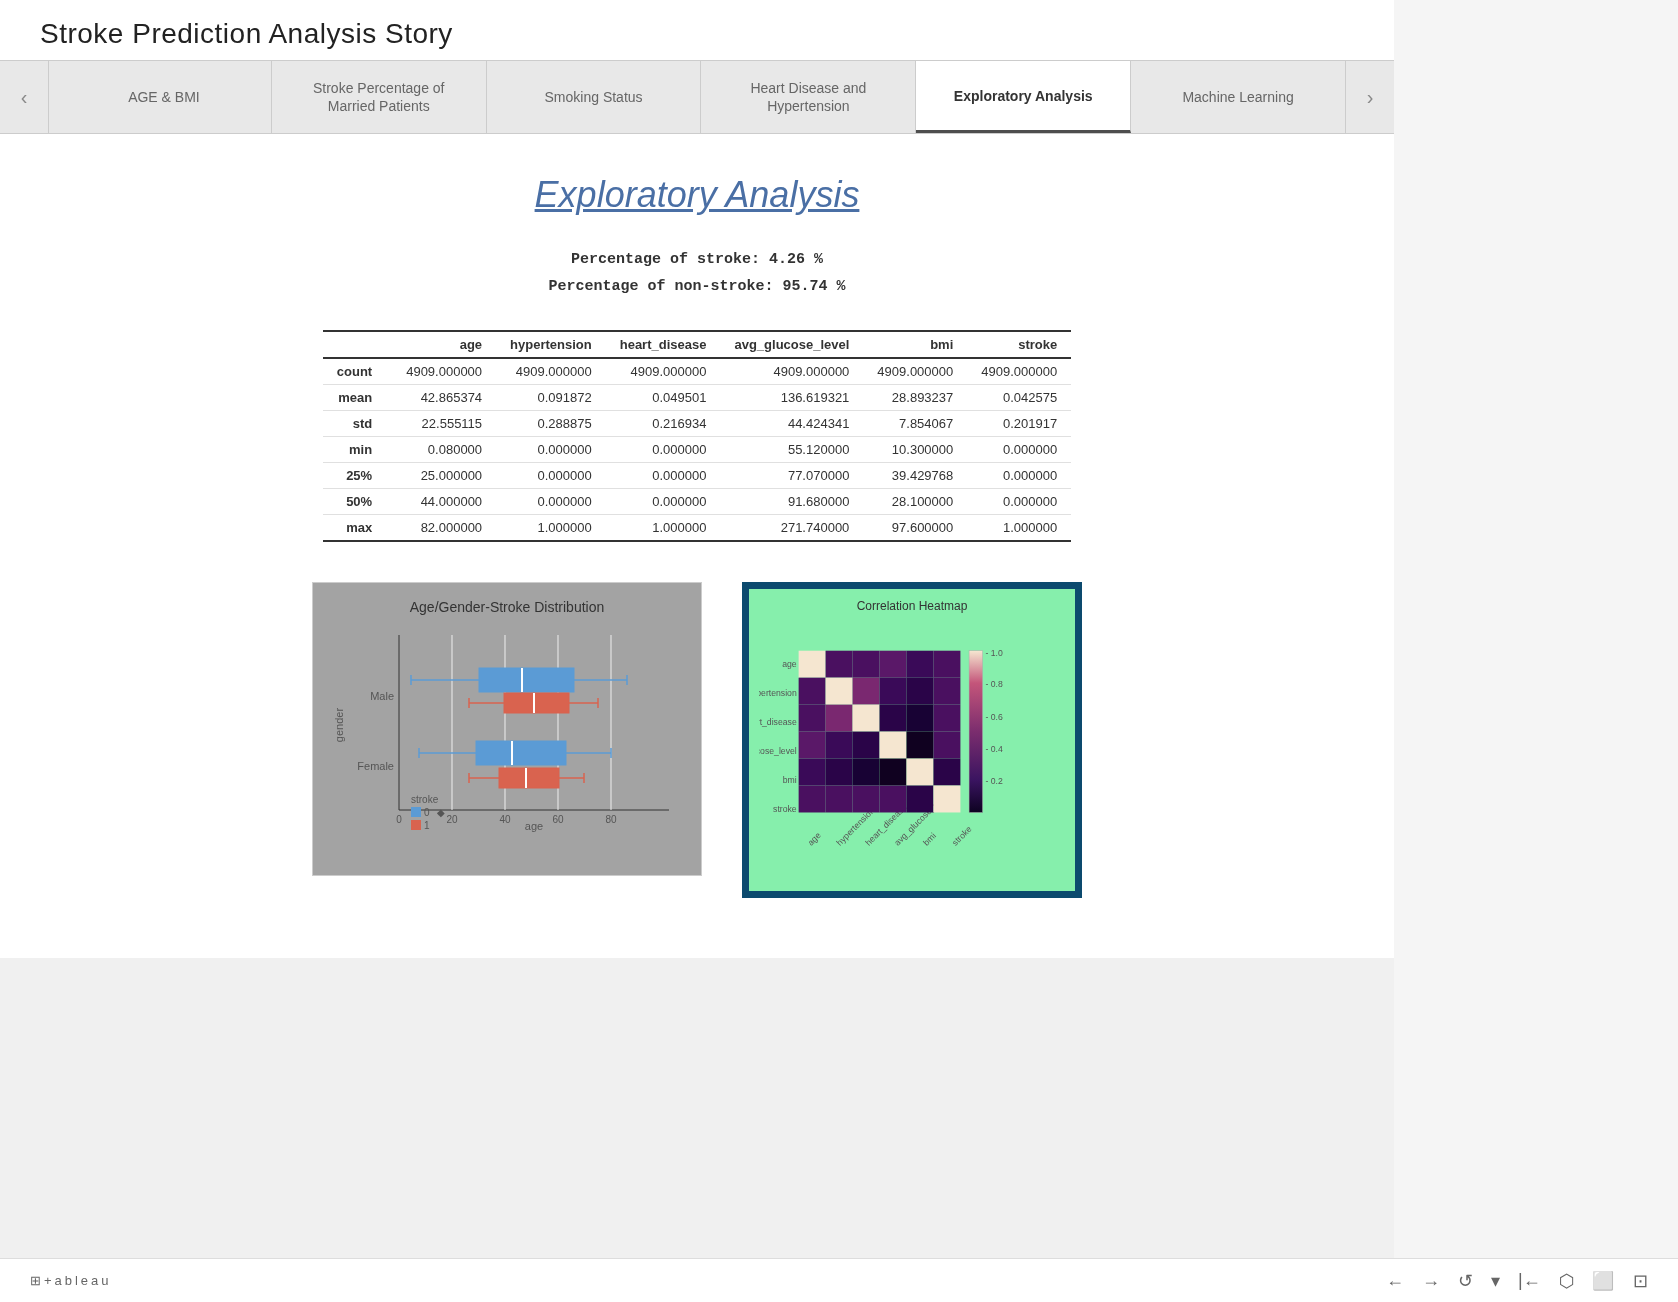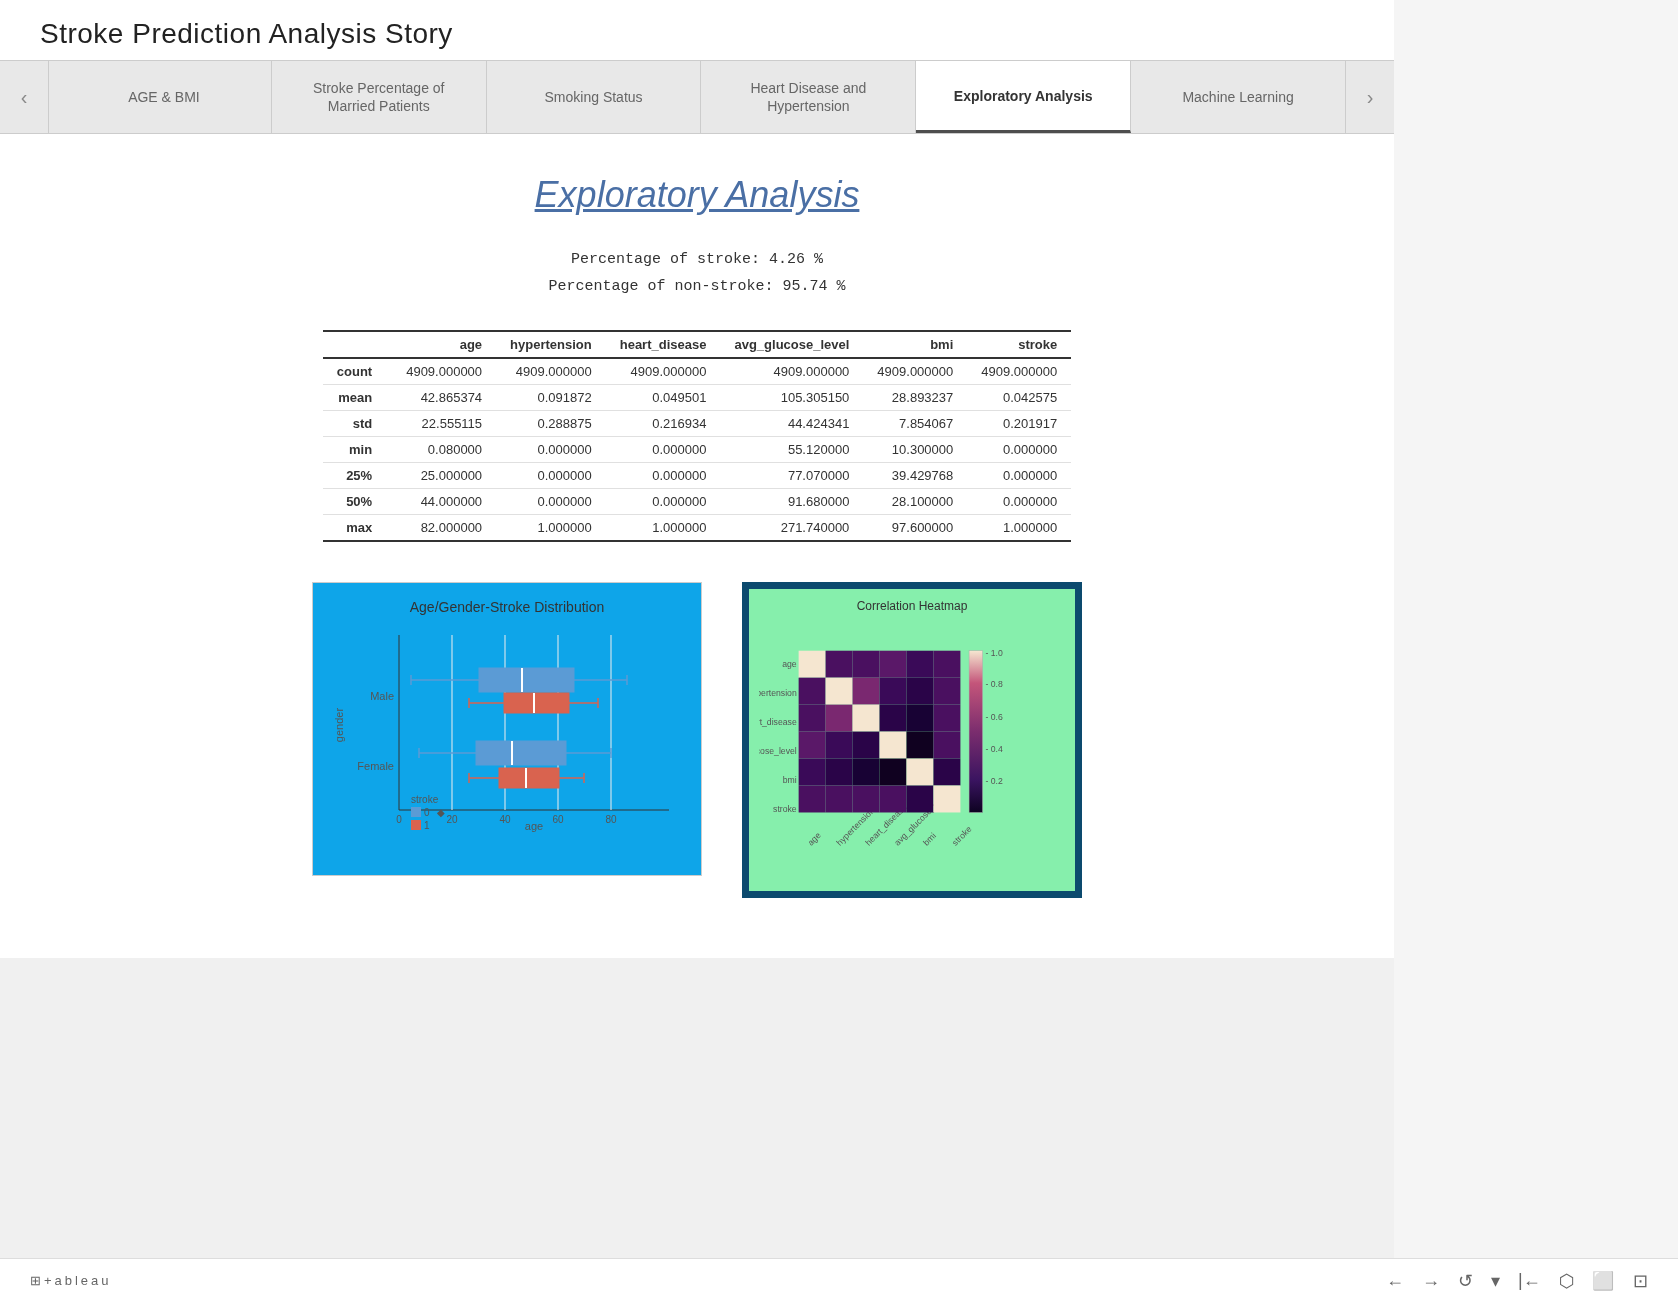--- a/index.html
+++ b/index.html
@@ -17,37 +17,37 @@
     .nav-tabs { display: flex; flex: 1; }
     .nav-tab { flex: 1; padding: 18px 20px; text-align: center; font-size: 14px; color: #666; cursor: pointer; border-right: 1px solid #ccc; background: #e8e8e8; line-height: 1.3; display: flex; align-items: center; justify-content: center; }
     .nav-tab.active { background: #fff; color: #333; font-weight: 600; border-bottom: 3px solid #4e4e4e; }
     .nav-tab:first-child { border-left: 1px solid #ccc; padding-left: 28px; }
 
     
     .main-content { background: #fff; margin: 0; padding: 40px 60px 60px 60px; }
 
     .section-title { text-align: center; font-size: 36px; font-style: italic; font-weight: 400; color: #4a6fa5; text-decoration: underline; margin-bottom: 30px; }
 
-    .stats-block { font-family: 'Courier New', monospace; font-size: 15px; font-weight: normal; line-height: 1.8; margin-bottom: 30px; text-align: center; }
+    .stats-block { font-family: 'Courier New', monospace; font-size: 15px; font-weight: bold; line-height: 1.8; margin-bottom: 30px; text-align: center; }
 
     
     .data-table-wrapper { display: flex; justify-content: center; margin-bottom: 40px; }
     .data-table { border-collapse: collapse; font-size: 13px; }
     .data-table th, .data-table td { padding: 5px 14px; text-align: right; border: none; }
     .data-table th { font-weight: bold; border-bottom: 2px solid #333; border-top: 2px solid #333; }
     .data-table tr:first-child th { border-top: 2px solid #333; }
     .data-table td:first-child, .data-table th:first-child { text-align: right; font-weight: bold; padding-right: 20px; }
     .data-table tbody tr { border-bottom: 1px solid #e0e0e0; }
     .data-table tbody tr:last-child { border-bottom: 2px solid #333; }
 
     
     .charts-row { display: flex; gap: 40px; justify-content: center; align-items: flex-start; margin-top: 20px; }
 
     
-    .chart-box { background: #0ea5e9; border: 1px solid #ccc; padding: 16px; width: 390px; }
+    .chart-box { background: #a3a3a3; border: 1px solid #ccc; padding: 16px; width: 390px; }
     .chart-title { text-align: center; font-size: 14px; font-weight: 400; margin-bottom: 10px; }
 
     
     .heatmap-box { background: #86efac; border: 7px solid #0c4a6e; padding: 10px; width: 340px; }
     .heatmap-title { text-align: center; font-size: 12px; margin-bottom: 4px; }
 
     
     .footer { position: fixed; bottom: 0; left: 0; right: 0; background: #fff; border-top: 1px solid #ddd; padding: 8px 30px; display: flex; justify-content: space-between; align-items: center; height: 44px; }
     .footer-logo { font-size: 13px; color: #666; display: flex; align-items: center; gap: 3px; }
     .footer-nav { display: flex; align-items: center; gap: 18px; }
@@ -105,21 +105,21 @@
               <td>4909.000000</td>
               <td>4909.000000</td>
               <td>4909.000000</td>
               <td>4909.000000</td>
             </tr>
             <tr>
               <td>mean</td>
               <td>42.865374</td>
               <td>0.091872</td>
               <td>0.049501</td>
-              <td>105.305150</td>
+              <td>136.619321</td>
               <td>28.893237</td>
               <td>0.042575</td>
             </tr>
             <tr>
               <td>std</td>
               <td>22.555115</td>
               <td>0.288875</td>
               <td>0.216934</td>
               <td>44.424341</td>
               <td>7.854067</td>

